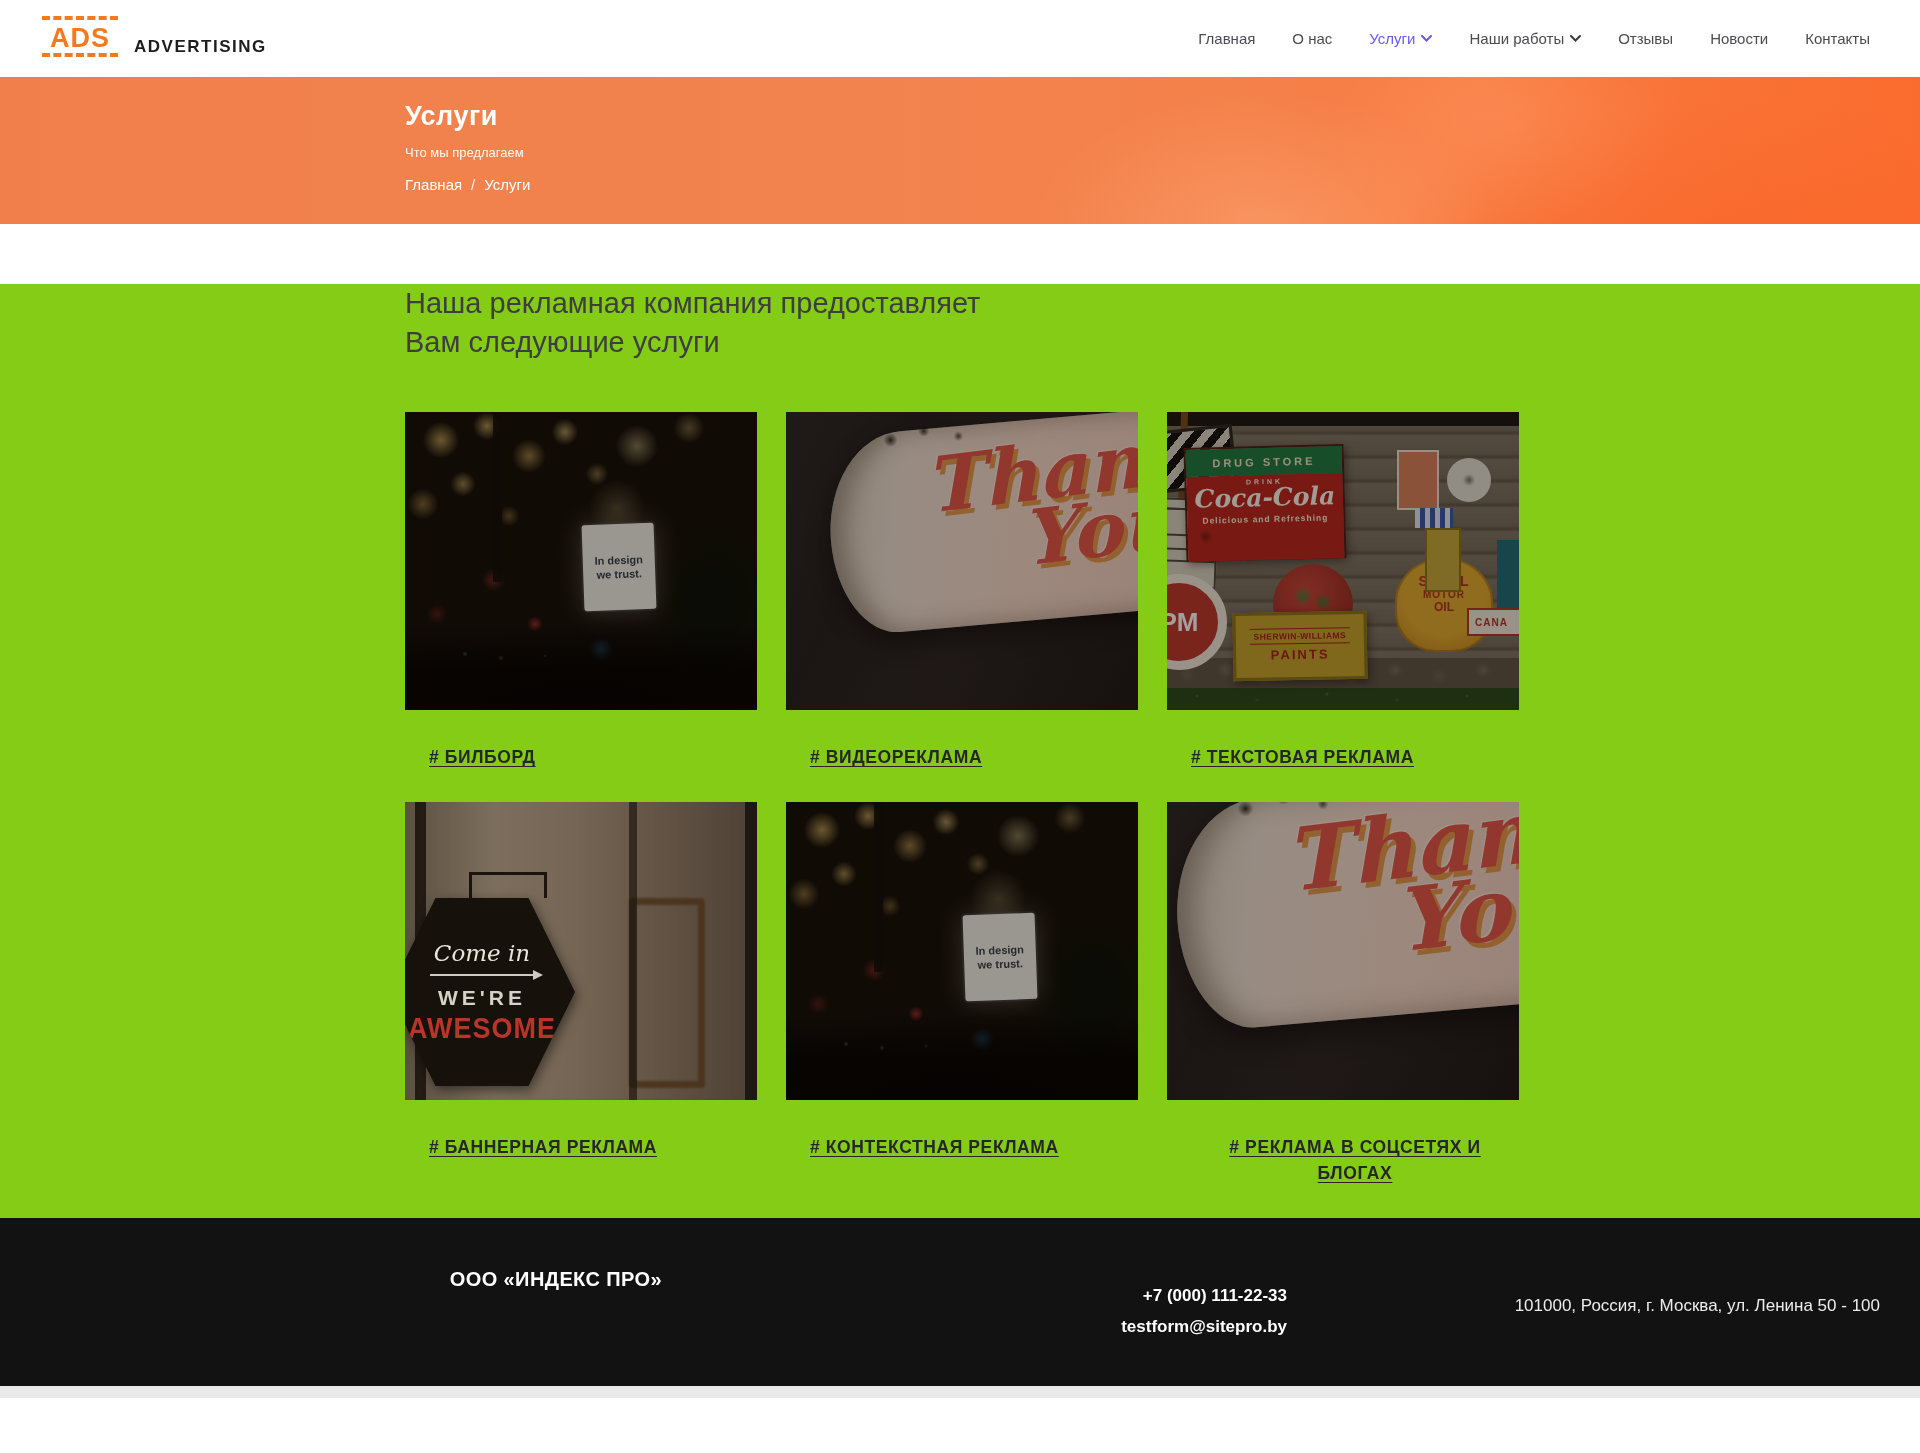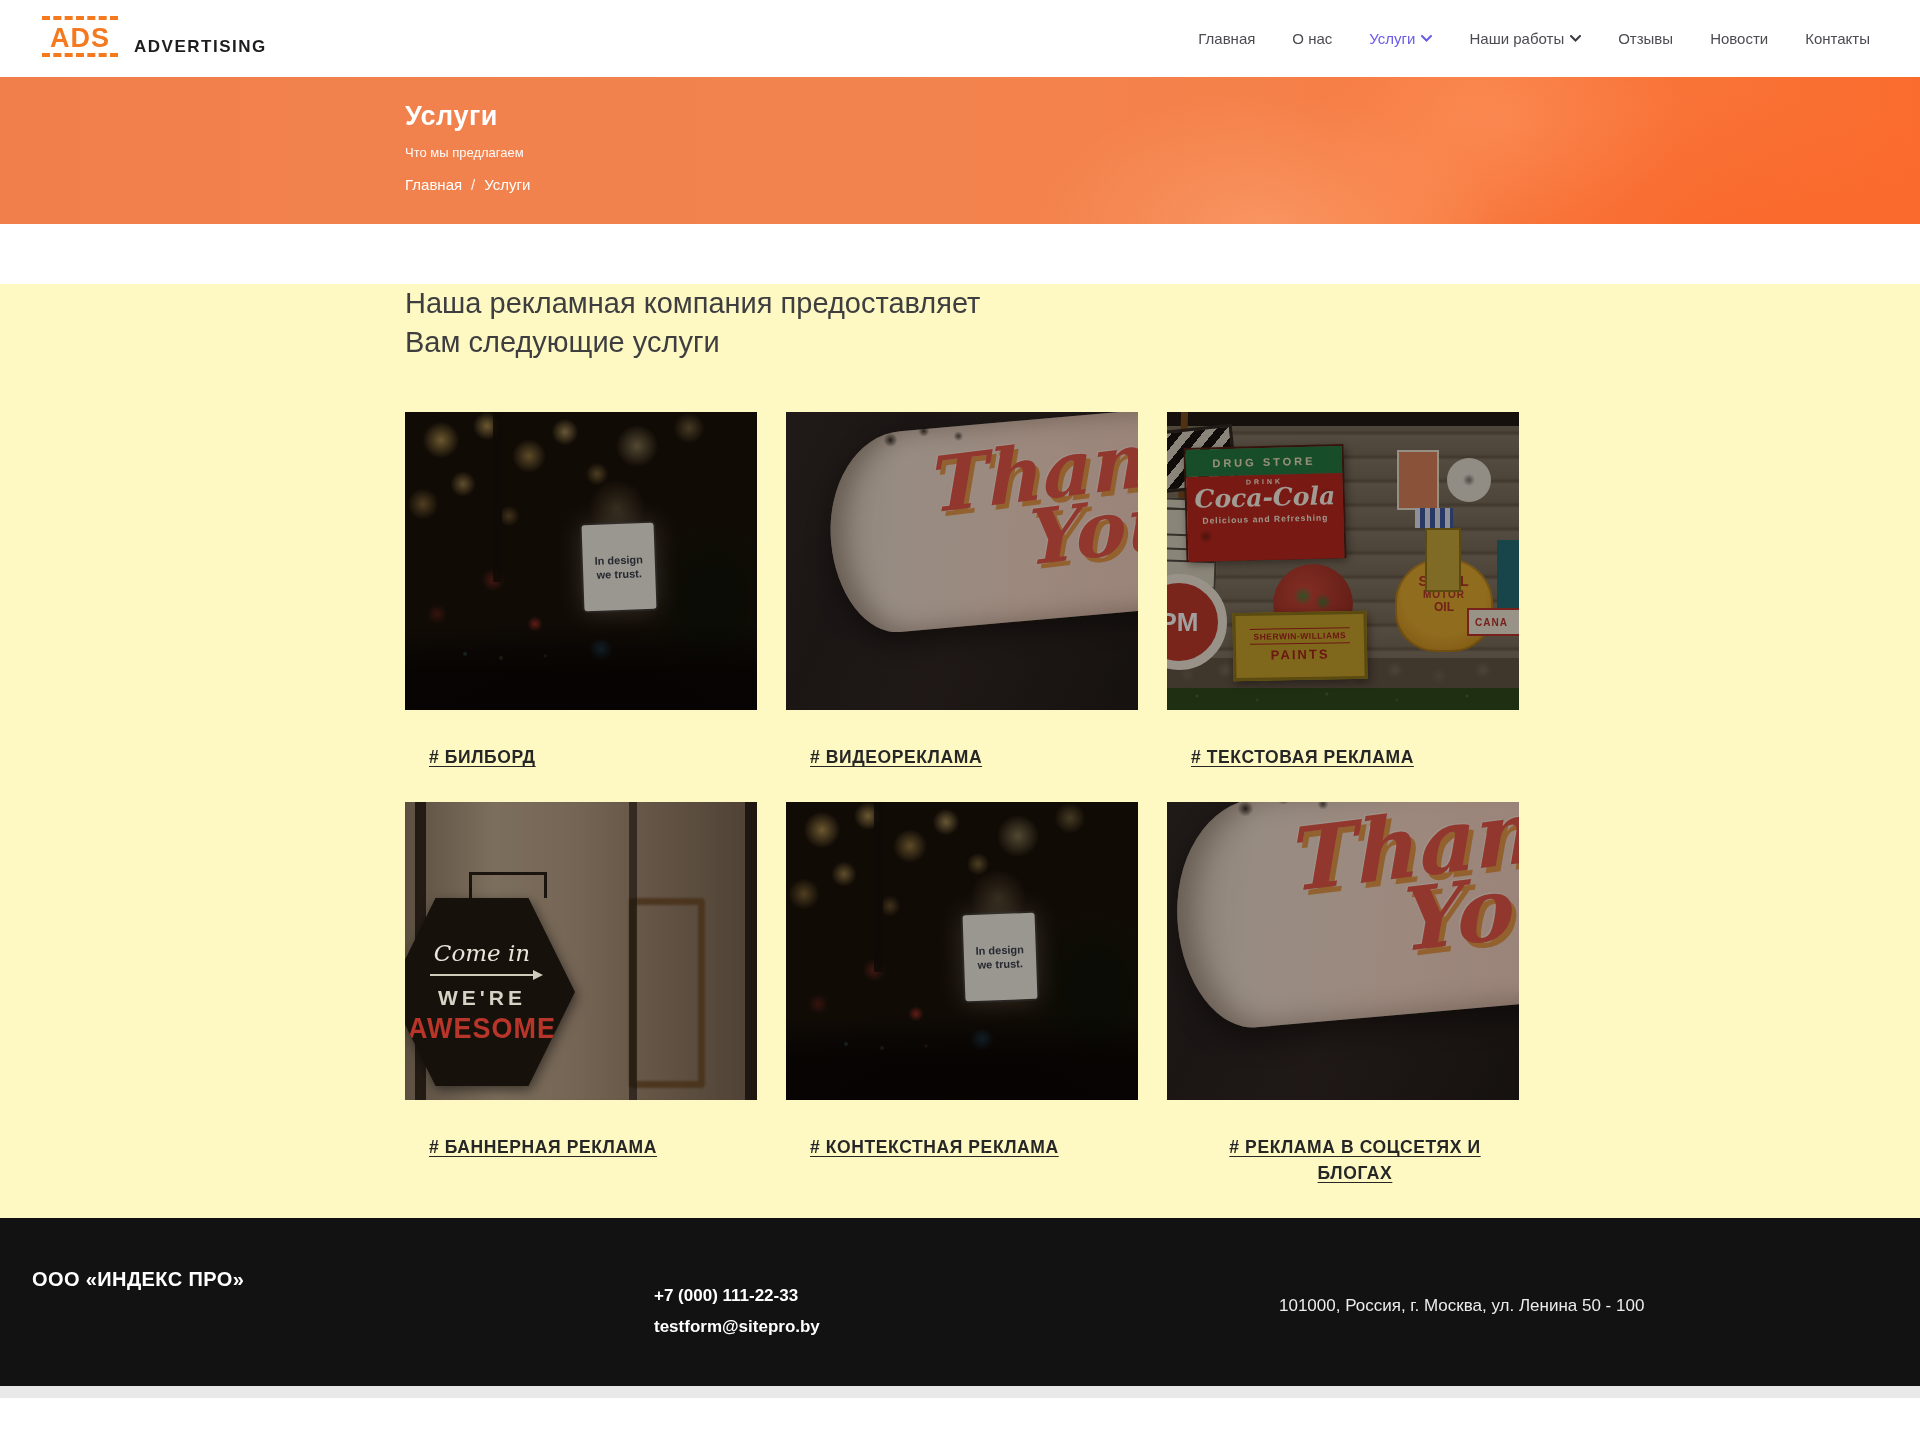--- a/index.html
+++ b/index.html
@@ -33,21 +33,21 @@
       radial-gradient(260px 160px at 1500px 40px, rgba(255,160,110,.30), rgba(255,160,110,0) 70%),
       radial-gradient(420px 240px at 1740px 190px, rgba(250,95,35,.55), rgba(250,95,35,0) 72%),
       linear-gradient(118deg, rgba(255,255,255,0) 68%, rgba(255,140,80,.25) 74%, rgba(255,255,255,0) 80%); }
   .hero-content { position:absolute; left:405px; top:24px; color:#fff; }
   .hero-title { font-size:27px; font-weight:600; letter-spacing:.5px; }
   .hero-sub { font-size:13px; font-weight:500; margin-top:13px; opacity:.97; }
   .breadcrumb { margin-top:16px; font-size:15px; font-weight:500; display:flex; gap:9px; }
   .breadcrumb .sep { opacity:.9; }
 
   
-  .main { background:#fef9c3; }
+  .main { background:#84cc16; }
   .main-heading { margin:60px 0 0 405px; font-size:29px; line-height:39px;
     color:#3e3e40; font-weight:400; }
   .grid { margin:50px 0 0 405px; width:1114px; display:grid;
     grid-template-columns:repeat(3,352px); column-gap:29px; row-gap:0; }
   .card { display:flex; flex-direction:column; margin-bottom:32px; }
   .card-img { width:352px; height:298px; position:relative; overflow:hidden;
     background:#222; cursor:pointer; }
   .card-img .overlay { position:absolute; inset:0; background:rgba(10,5,2,.38); z-index:4; }
   .card-title { margin-top:34px; font-size:17.5px; font-weight:700; letter-spacing:.6px;
     color:#262626; text-decoration:underline; text-underline-offset:3px; cursor:pointer;
@@ -233,21 +233,21 @@
     font-size:23px; color:#e9e5d8; }
   .hx-arrow { width:104px; height:2px; background:#cfcabc; margin:8px 0 10px; position:relative; }
   .hx-arrow::after { content:""; position:absolute; right:-9px; top:-4px;
     border-left:10px solid #cfcabc; border-top:5px solid transparent;
     border-bottom:5px solid transparent; }
   .hx-were { font-size:21px; font-weight:700; color:#d6d2c6; letter-spacing:4px; }
   .hx-awesome { font-size:27px; font-weight:800; color:#b8352a; letter-spacing:1px;
     margin-top:3px; transform:scaleY(1.12); }
 
   
-  .footer { height:168px; background:#121212; display:flex; padding:50px 32px 0; }
+  .footer { height:168px; background:#121212; display:flex; padding:50px 40px 0;text-align:right; }
   .f-col1 { width:622px; }
   .f-company { color:#fff; font-size:20px; font-weight:700; letter-spacing:.4px; }
   .f-copy { margin-top:18px; color:#d2d2d2; font-size:12.5px; font-weight:500; line-height:24px; }
   .f-col2 { width:625px; padding-top:12px; }
   .f-contact { color:#fff; font-size:17px; font-weight:700; line-height:31px; }
   .f-col3 { flex:1; padding-top:28px; }
   .f-address { color:#ececec; font-size:17px; font-weight:400; }
   .bottom-strip { height:12px; background:#e9e9e9; }
 </style>
 </head>

